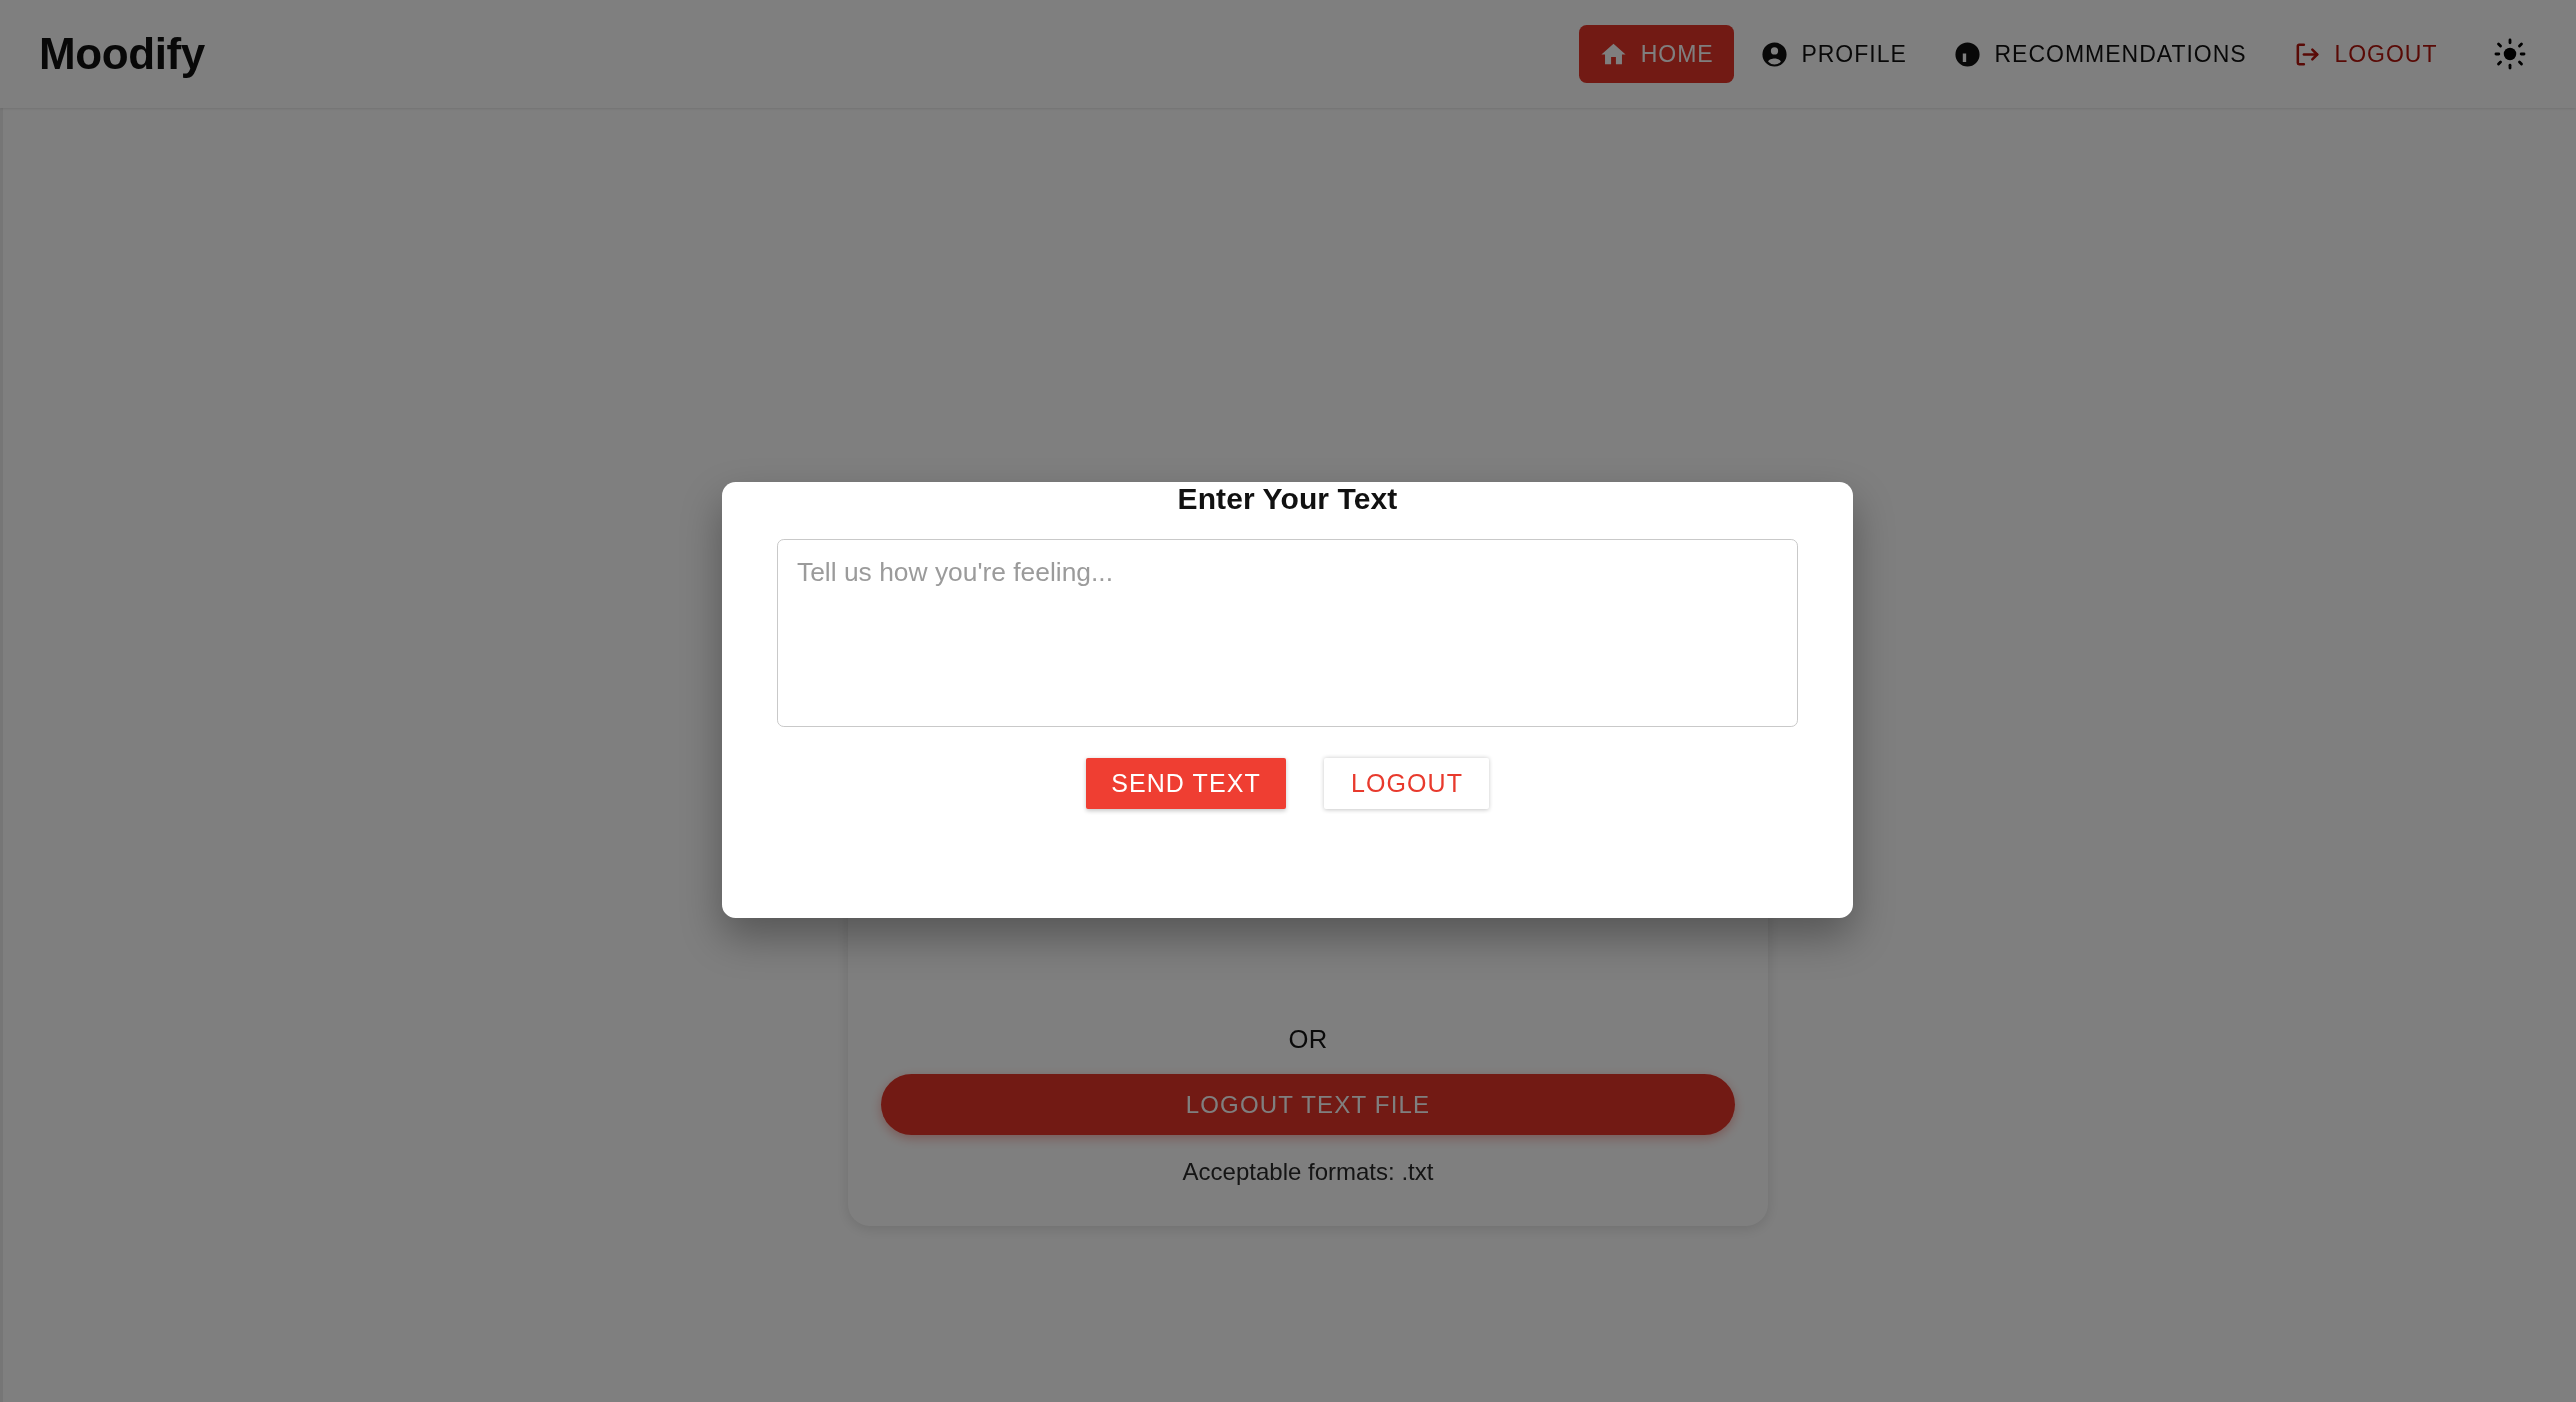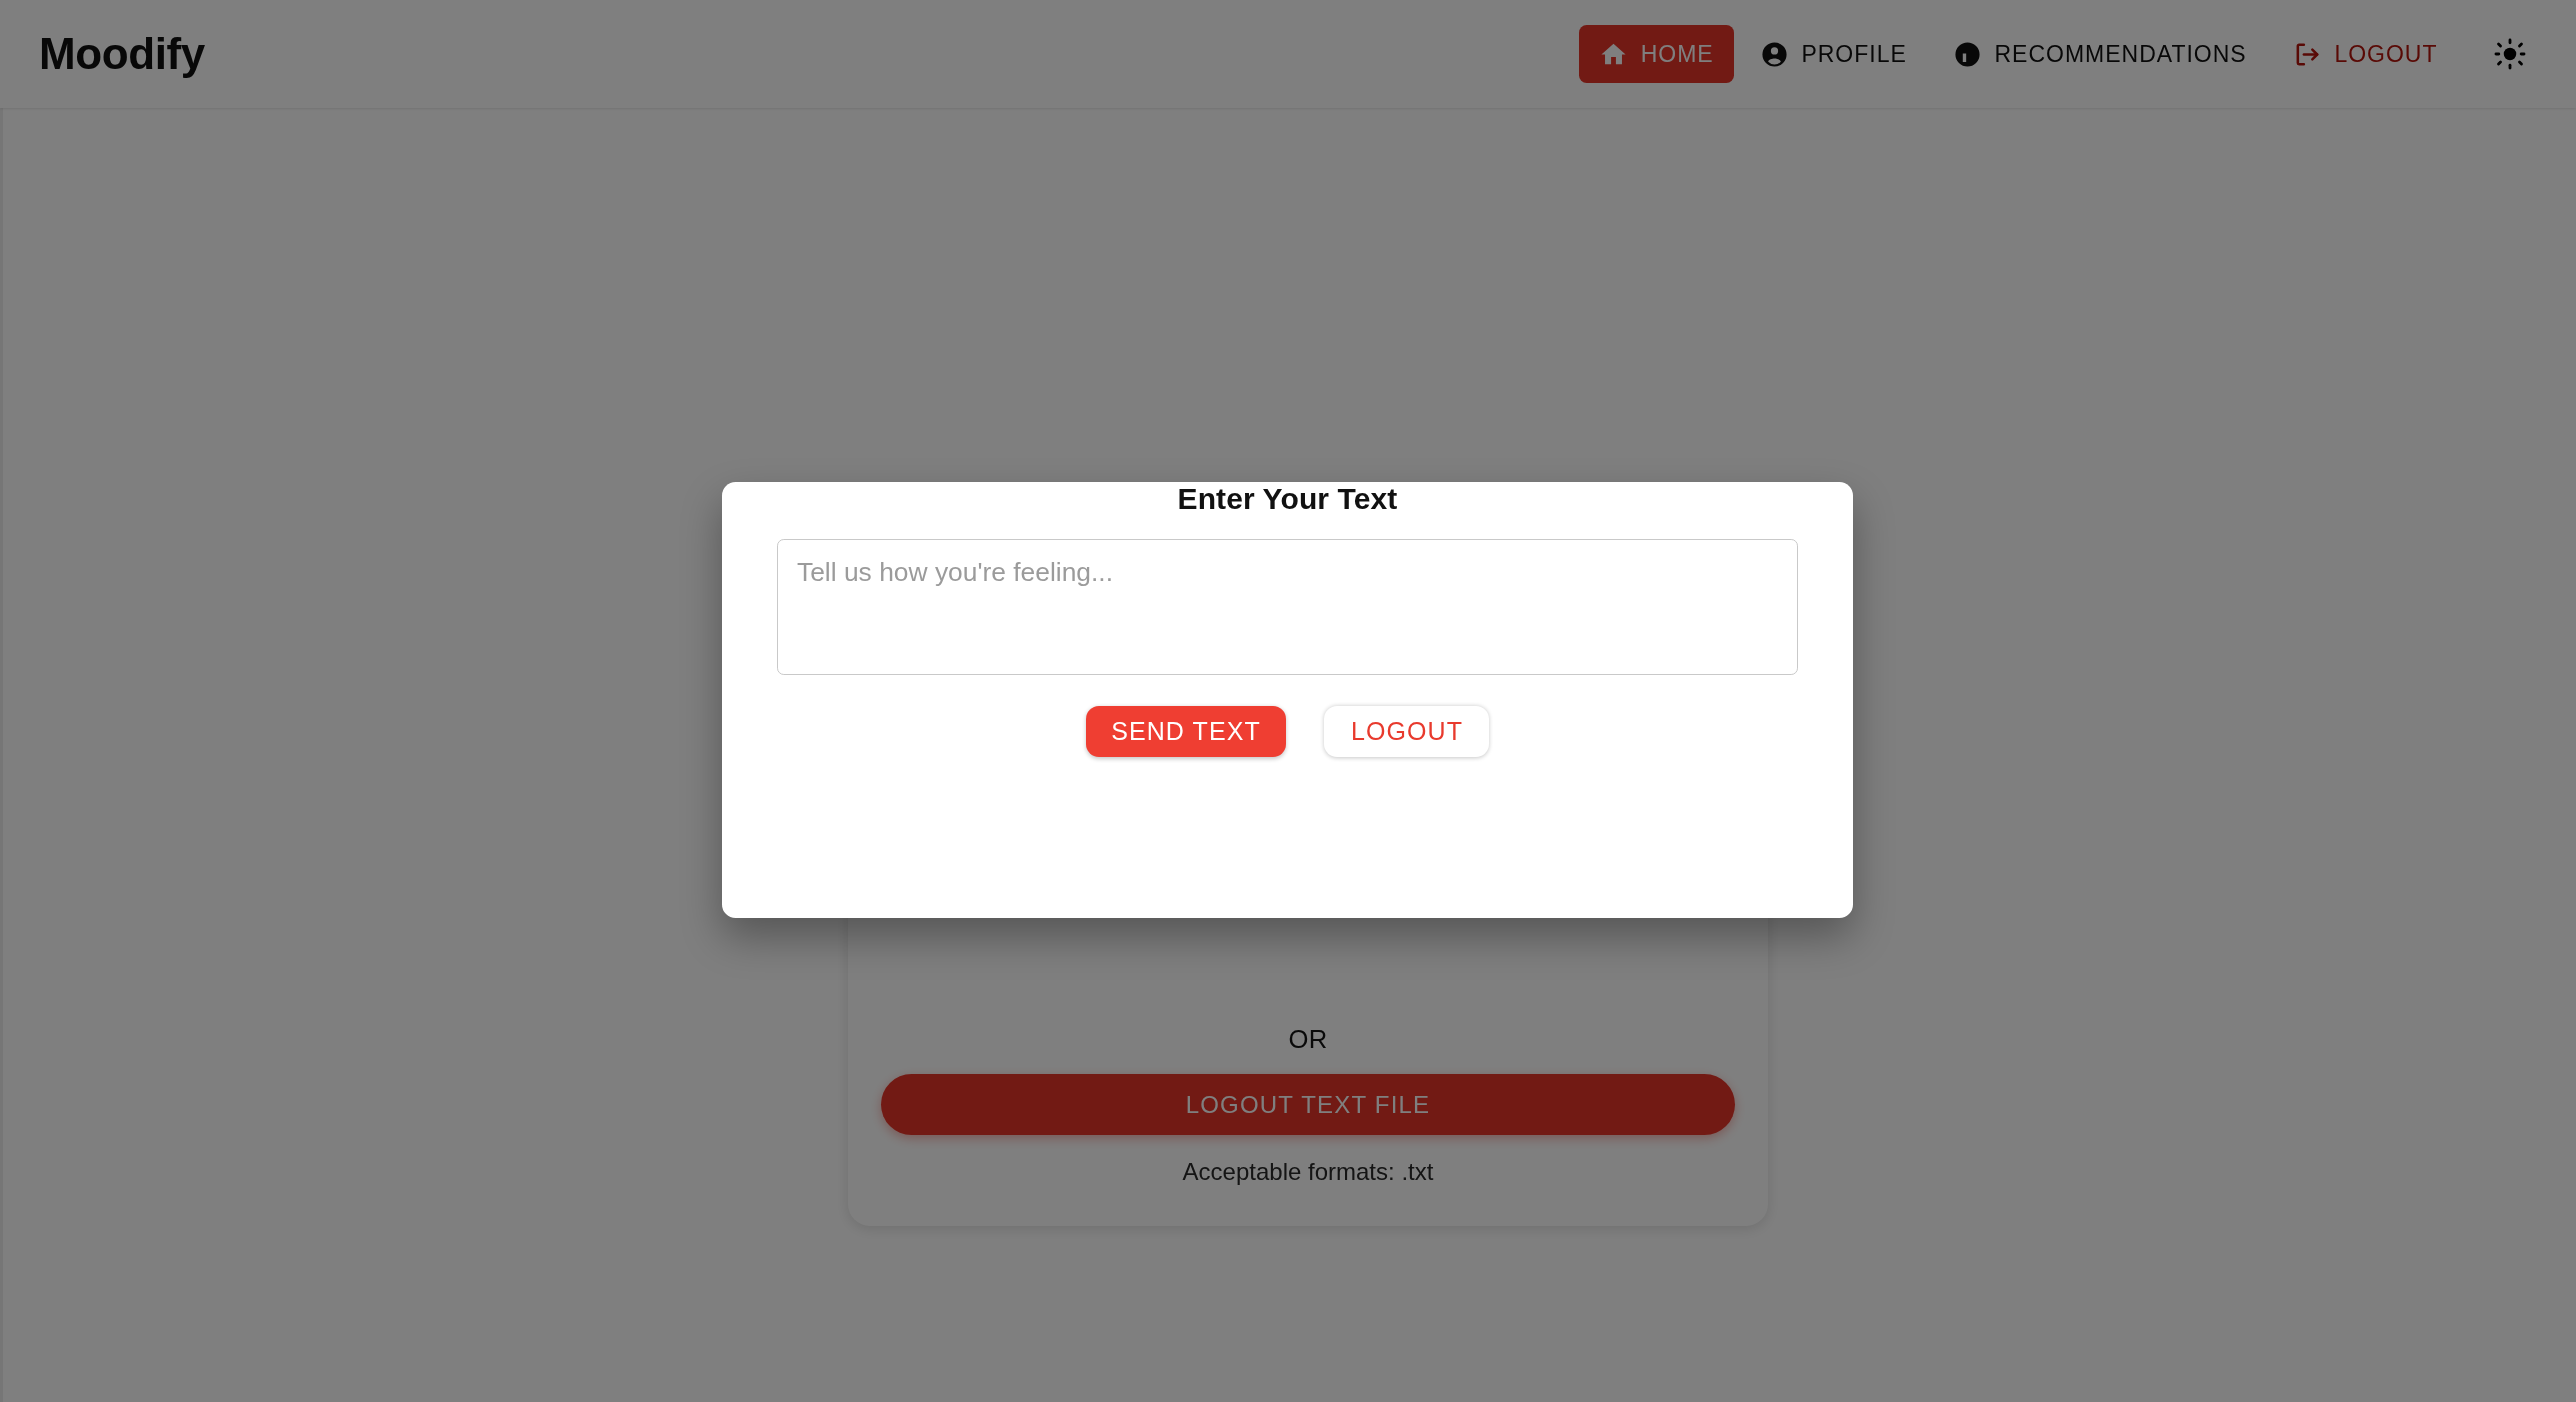--- a/index.html
+++ b/index.html
@@ -163,21 +163,21 @@
   #modal-title {
     font-size: 30px;
     font-weight: 700;
     color: #111111;
     letter-spacing: 0.1px;
   }
 
   #mood-input {
     margin-top: 23px;
     width: 1021px;
-    height: 136px;
+    height: 188px;
     border: 0.9px solid #c9c9c9;
     border-radius: 6.8px;
     padding: 16px 19px;
     font-size: 26.4px;
     line-height: 1.25;
     color: #1a1a1a;
     resize: none;
     outline: none;
     font-family: "Liberation Sans", sans-serif;
     background: #ffffff;
@@ -188,21 +188,21 @@
     margin-top: 31px;
     width: 100%;
     display: flex;
     justify-content: center;
     align-items: center;
     gap: 38px;
   }
 
   .btn {
     height: 51px;
-    border-radius: 13px;
+    border-radius: 2px;
     font-size: 25px;
     letter-spacing: 1.1px;
     font-weight: 500;
     cursor: pointer;
     font-family: "Liberation Sans", sans-serif;
     display: inline-flex;
     align-items: center;
     justify-content: center;
   }
   #send-text-btn {

